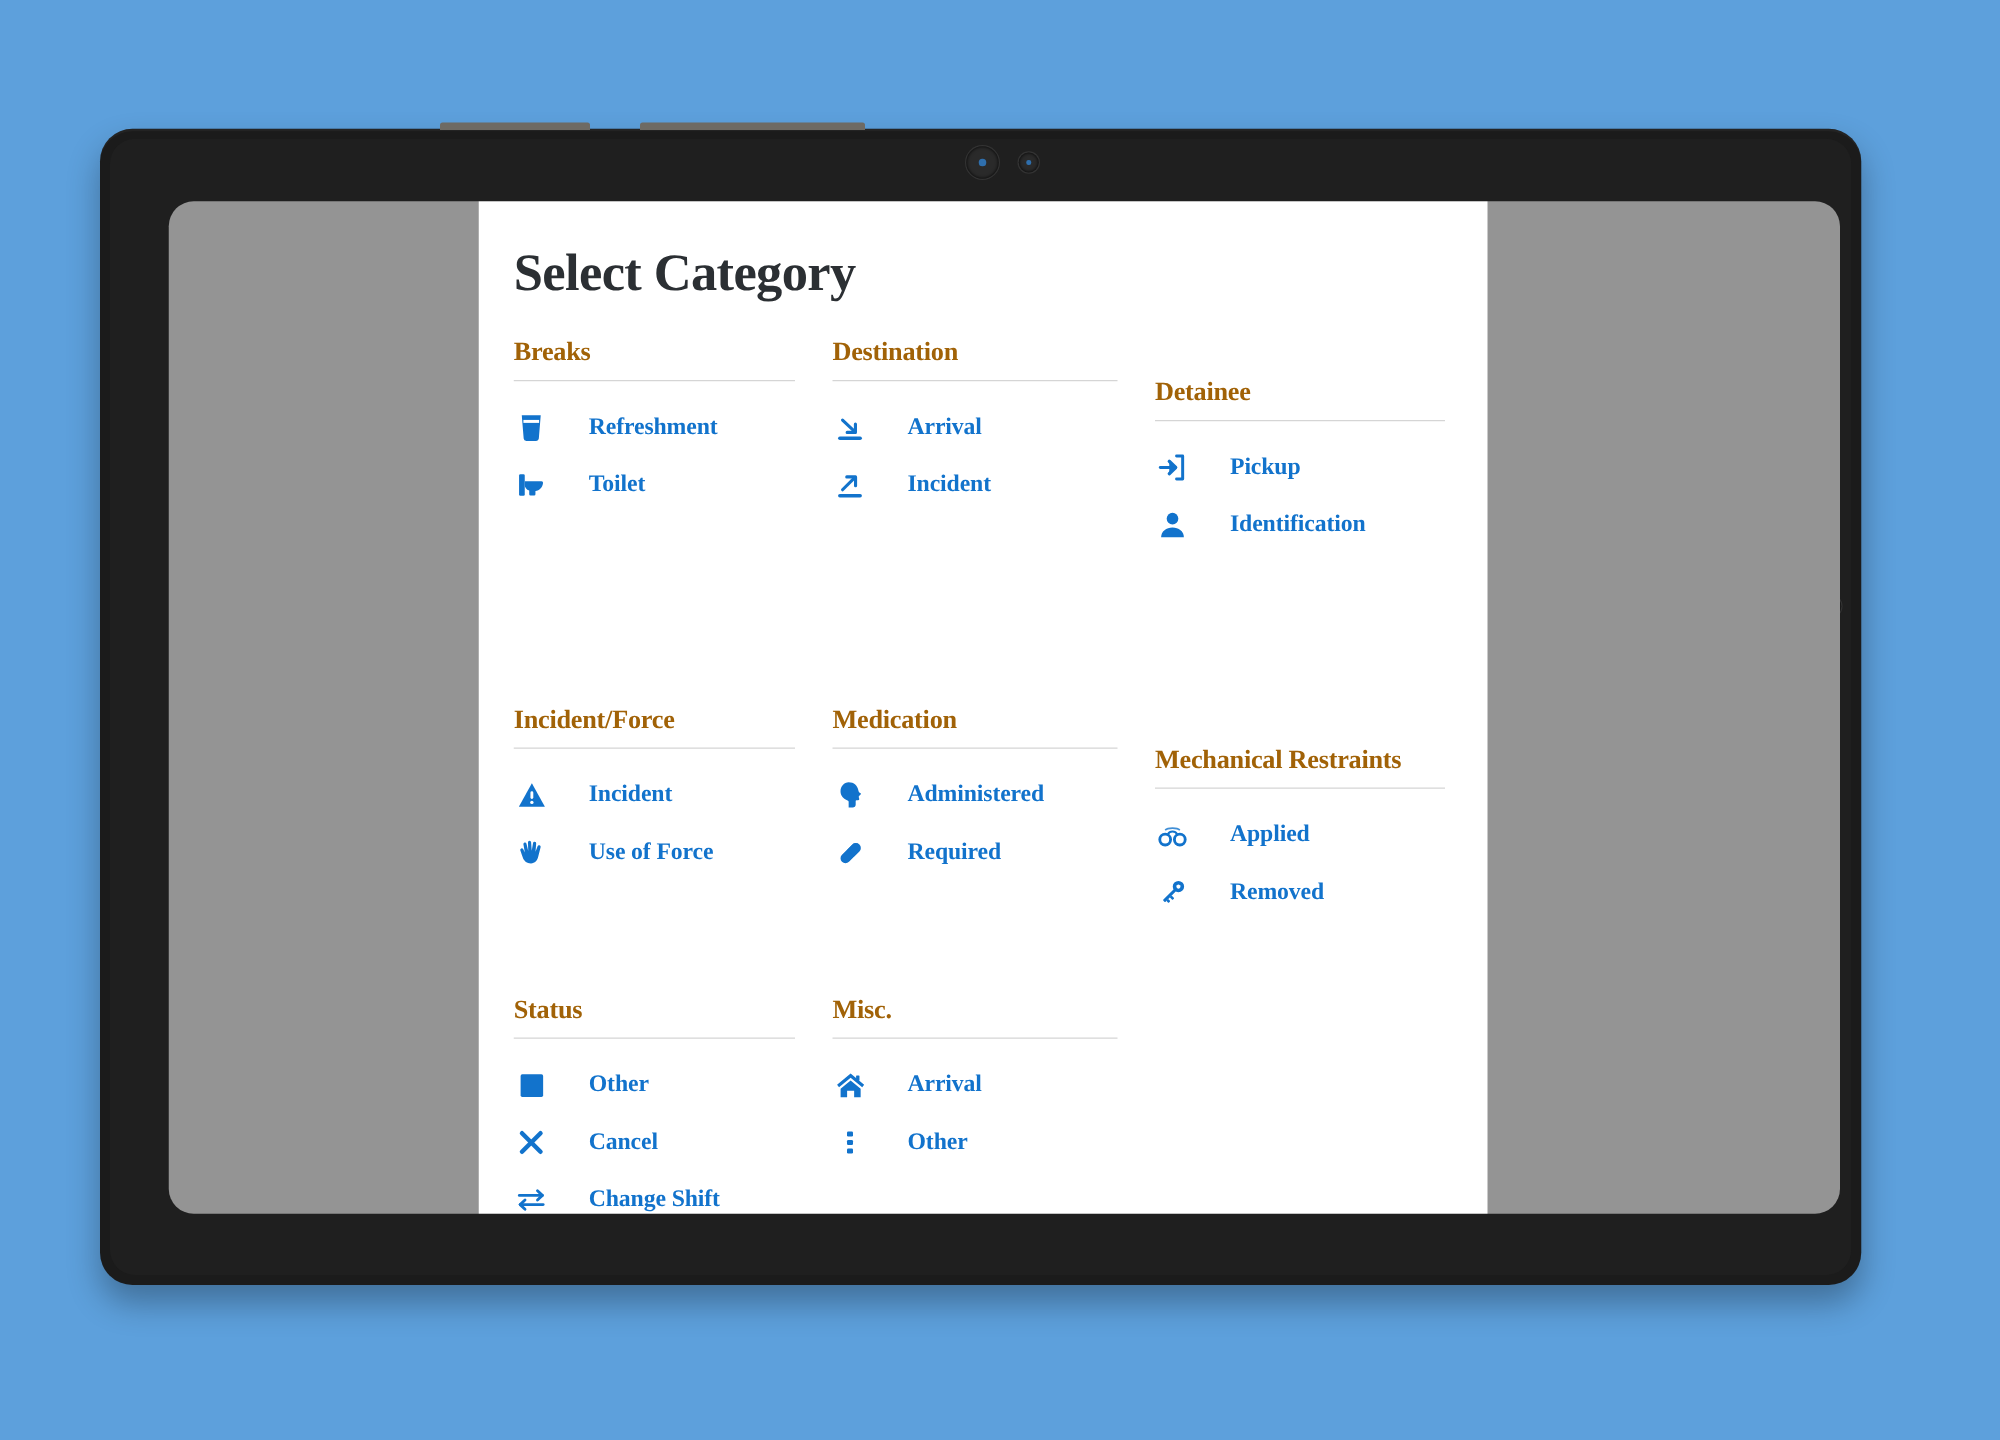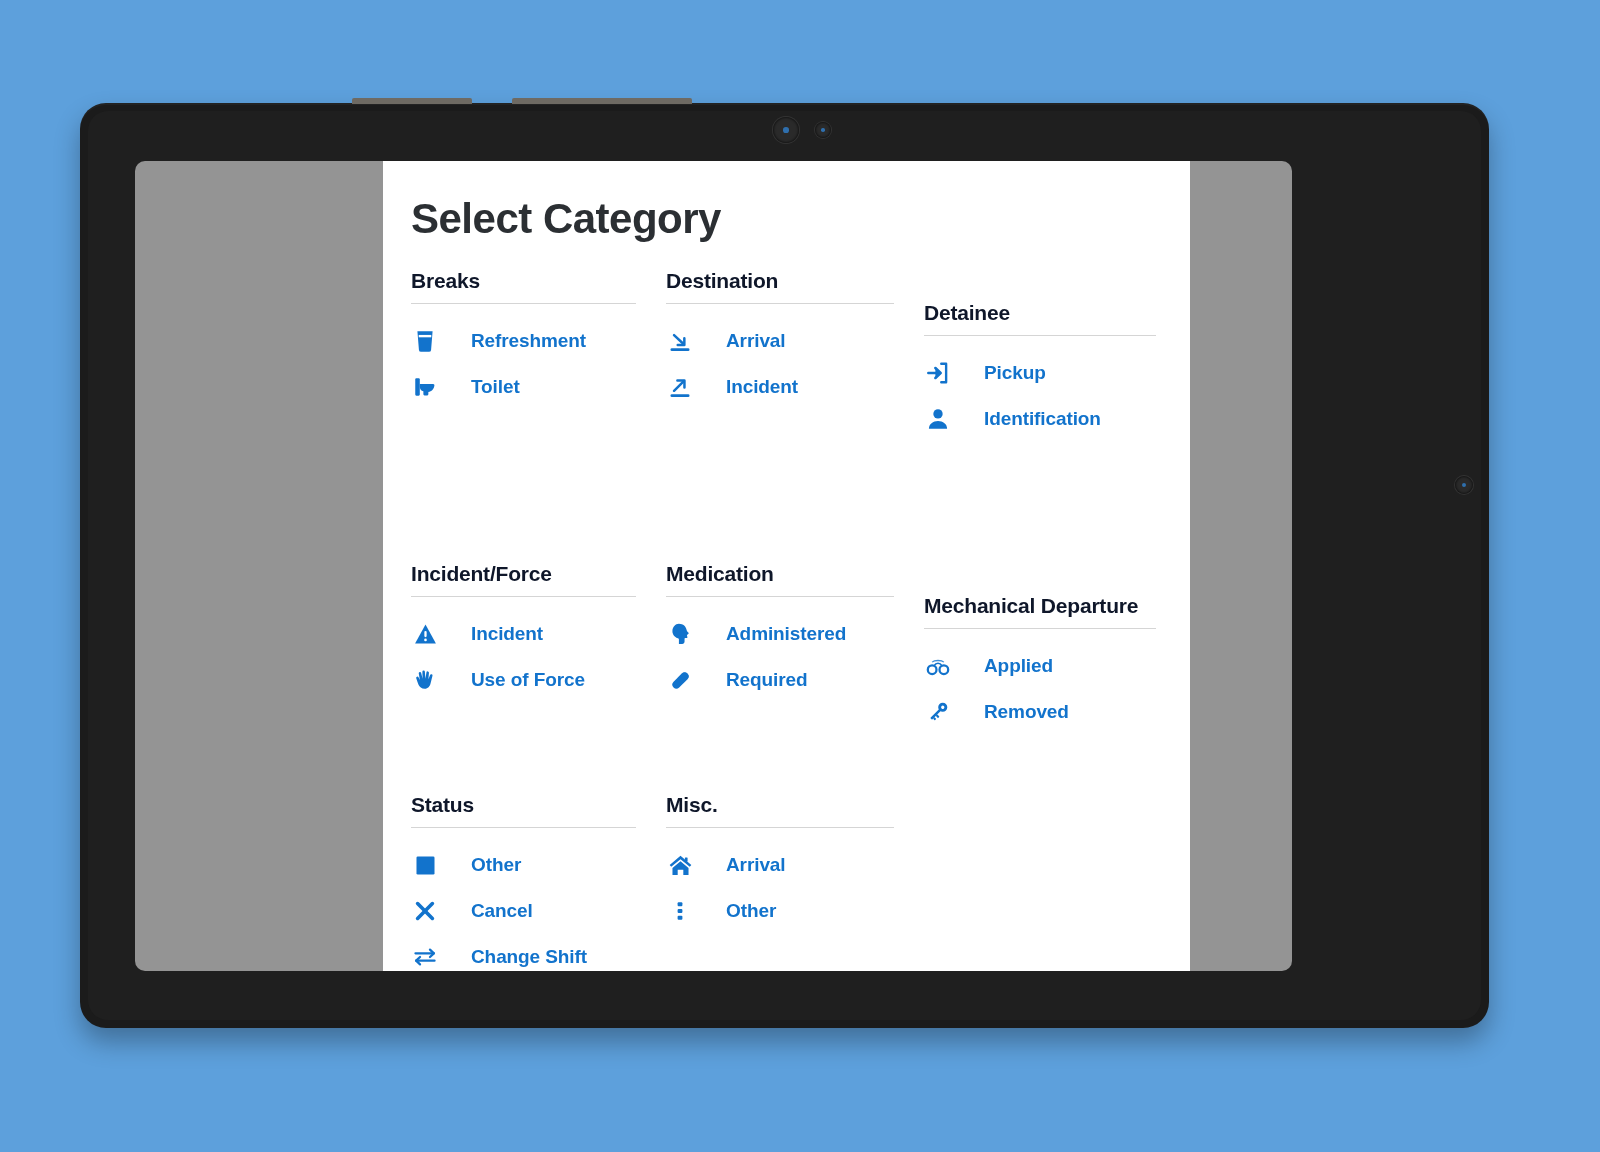--- a/index.html
+++ b/index.html
@@ -70,25 +70,26 @@
   }
   #front-camera { left: 693px; top: 14px; width: 26px; height: 26px; }
   #ambient-sensor { left: 735px; top: 19px; width: 16px; height: 16px; }
   #side-sensor { left: 1375px; top: 373px; width: 18px; height: 18px; }
 
   
   #tablet-screen {
     position: absolute;
     left: 55px;
     top: 58px;
-    width: 1157px;
+    width: 1337px;
     height: 810px;
     background: #949494;
-    border-radius: 10px;
+    border-radius: 20px;
     overflow: hidden;
+    font-family: Liberation Serif, serif;
   }
 
   
   #app-panel {
     position: absolute;
     left: 248px;
     top: 0;
     width: 807px;
     height: 810px;
     background: #ffffff;
@@ -117,21 +118,21 @@
   .category-group {
     flex: 0 0 auto;
   }
   .category-group.col-1 { width: 255px; }
   .category-group.col-2 { width: 258px; }
   .category-group.col-3 { width: 240px; margin-top: 32px; }
 
   .group-header {
     font-size: 21px;
     font-weight: bold;
-    color: #0f172a;
+    color: #a16207;
     letter-spacing: -0.2px;
     padding-bottom: 10px;
     white-space: nowrap;
   }
   .group-rule {
     height: 1px;
     background: #d5d5d5;
     margin-bottom: 14px;
   }
   .group-rule.w-sm { width: 225px; }
@@ -325,21 +326,21 @@
                       <path d="M12 8.2h5.6a3.8 3.8 0 0 1 0 7.6H12z" opacity=".55"></path>
                     </g>
                   </svg>
                 </span>
                 <span class="item-label">Required</span>
               </li>
             </ul>
           </div>
 
           <div class="category-group col-3">
-            <div class="group-header">Mechanical Departure</div>
+            <div class="group-header">Mechanical Restraints</div>
             <div class="group-rule w-lg"></div>
             <ul class="item-list">
               <li class="category-item">
                 <span class="item-icon">
                   <svg width="26" height="26" viewBox="0 0 24 24" fill="none" stroke="currentColor" stroke-width="2.1">
                     <circle cx="6.6" cy="15.4" r="4"></circle>
                     <circle cx="17.4" cy="15.4" r="4"></circle>
                     <path d="M8.6 11.4c1.4-2.6 5.4-2.6 6.8 0" stroke-width="1.5"></path>
                     <path d="M6.6 8.4c2-2 8.8-2 10.8 0" stroke-width="1.2" opacity=".8"></path>
                   </svg>

